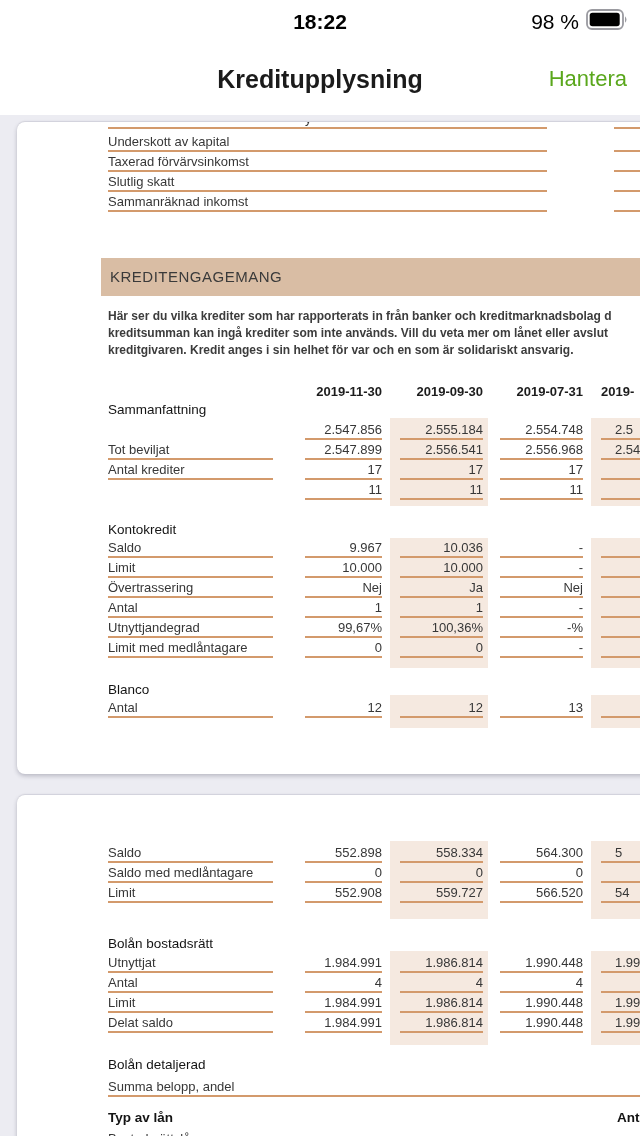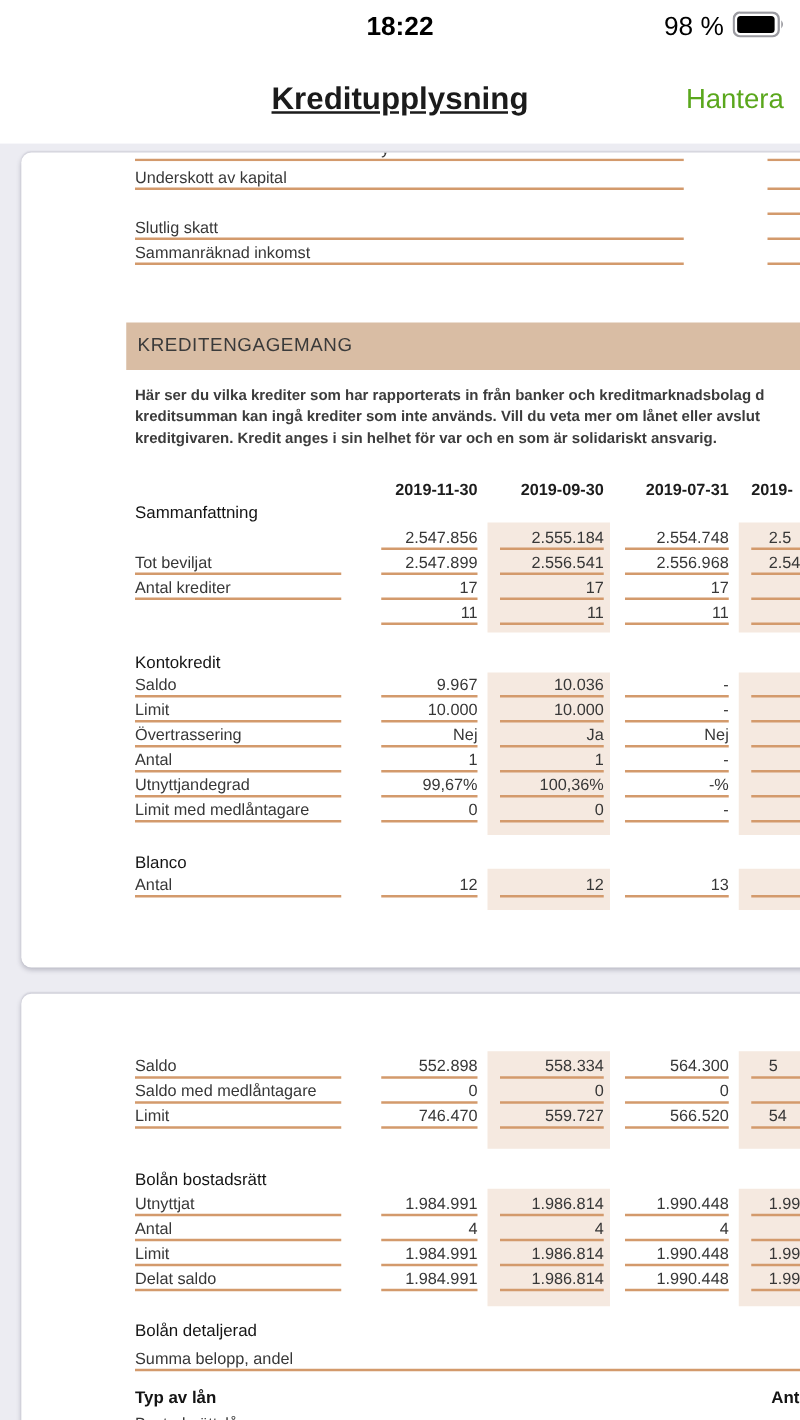--- a/index.html
+++ b/index.html
@@ -19,21 +19,21 @@
   .sb-carrier{letter-spacing:0.2px;}
   .sb-net{margin-left:8px;}
   .sb-time{position:absolute;left:0;right:0;text-align:center;font-weight:700;font-size:21px;}
   .sb-right{margin-left:auto;display:flex;align-items:center;gap:7px;font-size:21px;z-index:2;}
   
   .navbar{height:71px;background:#ffffff;position:relative;display:flex;align-items:center;}
   .nav-back{
     position:absolute;left:10px;top:14px;display:flex;align-items:center;gap:4px;
     color:#5aa71c;font-size:29px;cursor:pointer;
   }
-  .nav-title{width:100%;text-align:center;font-weight:700;font-size:25px;color:#1b1b1b;text-decoration:underline;}
+  .nav-title{width:100%;text-align:center;font-weight:700;font-size:25px;color:#1b1b1b;}
   .nav-action{position:absolute;right:13px;top:22px;color:#5aa71c;font-size:22px;cursor:pointer;}
   
   .content{position:relative;height:1021px;background:#ececf2;overflow:hidden;}
   .card{
     position:absolute;left:17px;width:646px;background:#fff;border-radius:8px;
     box-shadow:0 2px 4px rgba(50,50,75,0.28), 0 -1px 1px rgba(50,50,75,0.10);
     overflow:hidden;
   }
   .card1{top:7px;height:652px;}
   .card2{top:680px;height:380px;}
@@ -104,20 +104,21 @@
         <div class="cell inc-label frag">y</div>
         <div class="cell inc-val"></div>
       </div>
     </div>
 
     <div class="trow" style="top:10px">
       <div class="cell inc-label">Underskott av kapital</div>
       <div class="cell inc-val"></div>
     </div>
     <div class="trow" style="top:30px">
+      <div class="cell inc-label">Taxerad förvärvsinkomst</div>
       <div class="cell inc-val"></div>
     </div>
     <div class="trow" style="top:50px">
       <div class="cell inc-label">Slutlig skatt</div>
       <div class="cell inc-val"></div>
     </div>
     <div class="trow" style="top:70px">
       <div class="cell inc-label">Sammanräknad inkomst</div>
       <div class="cell inc-val"></div>
     </div>
@@ -234,21 +235,21 @@
     </div>
     <div class="trow" style="top:68px">
       <div class="cell cl">Saldo med medlåntagare</div>
       <div class="cell c1">0</div>
       <div class="cell c2">0</div>
       <div class="cell c3">0</div>
       <div class="cell c4"></div>
     </div>
     <div class="trow" style="top:88px">
       <div class="cell cl">Limit</div>
-      <div class="cell c1">746.470</div>
+      <div class="cell c1">552.908</div>
       <div class="cell c2">559.727</div>
       <div class="cell c3">566.520</div>
       <div class="cell c4">54</div>
     </div>
 
     <div class="sec-title" style="top:141px">Bolån bostadsrätt</div>
     <div class="hl hl2" style="top:156px;height:94px"></div>
     <div class="hl hl4" style="top:156px;height:94px"></div>
     <div class="trow" style="top:158px">
       <div class="cell cl">Utnyttjat</div>

